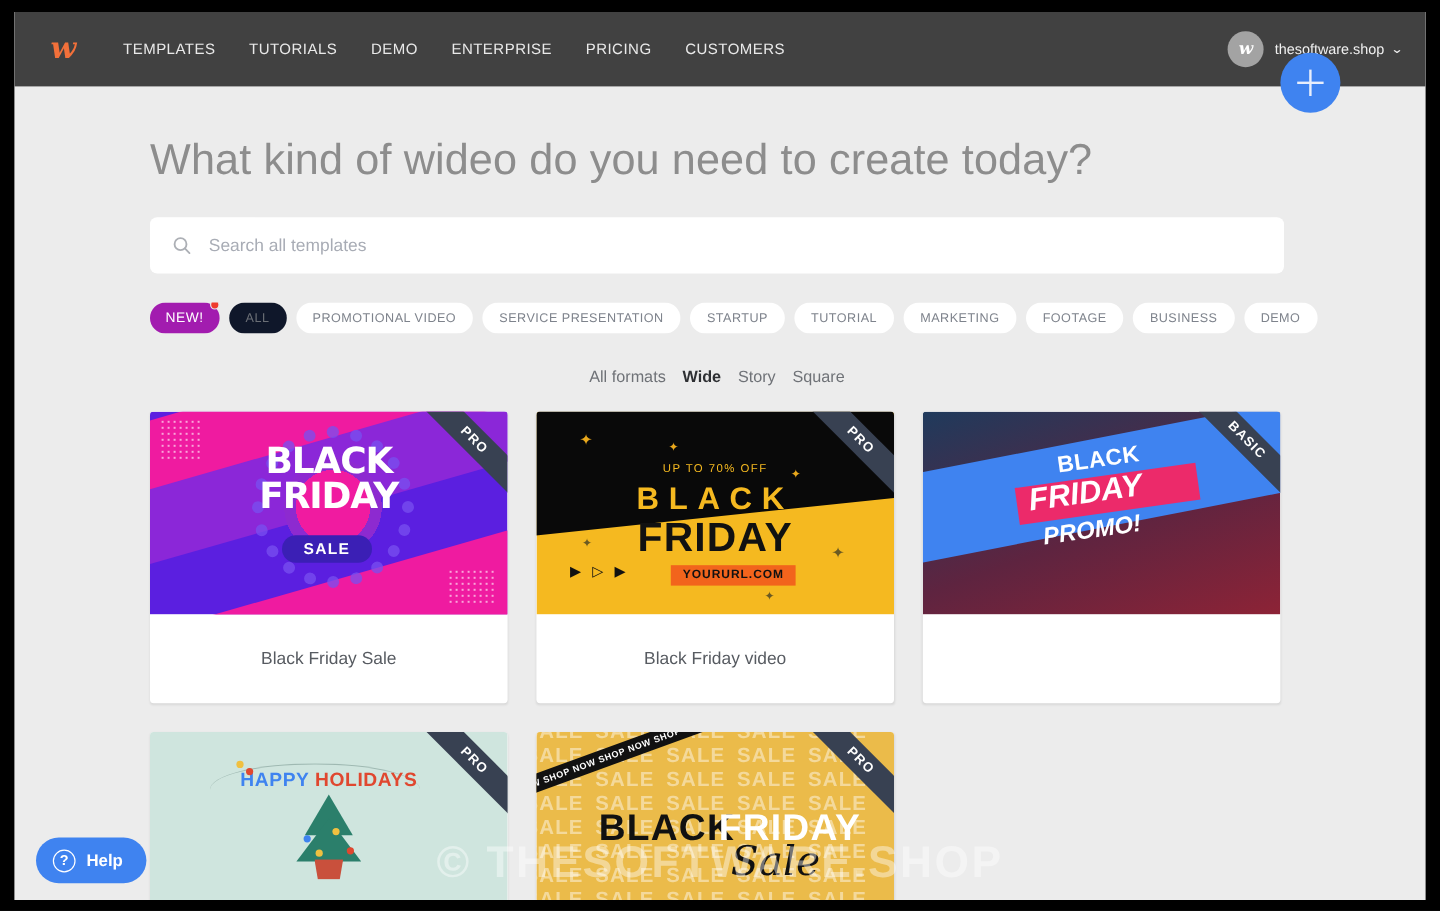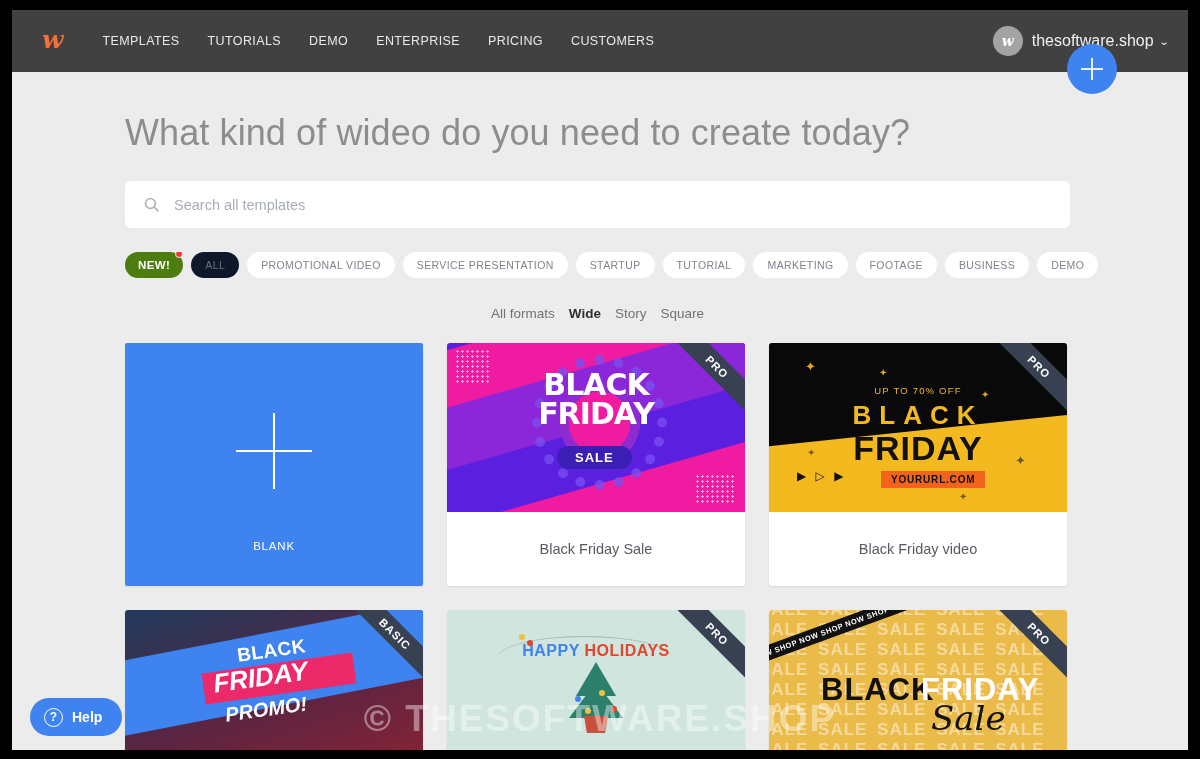--- a/index.html
+++ b/index.html
@@ -62,21 +62,21 @@
     background: #a3a3a3;
     display: flex; align-items: center; justify-content: center;
     font-family: "DejaVu Serif", serif;
     font-style: italic; font-weight: bold;
     font-size: 14px; color: #fff;
     margin-right: 9px;
     line-height: 1;
   }
   #account-name {
     color: #f0f0f0;
-    font-size: 16px;
+    font-size: 12px;
     white-space: nowrap;
   }
   #account-caret {
     color: #f0f0f0;
     font-size: 10px;
     margin-left: 6px;
     transform: scaleX(1.3);
     display: inline-block;
   }
   #fab {
@@ -147,23 +147,23 @@
     font-size: 10.5px;
     letter-spacing: 0.4px;
     display: flex;
     align-items: center;
     padding: 0 14px;
     margin-right: 8px;
     white-space: nowrap;
     cursor: pointer;
   }
   .chip.new {
-    background: #4d7c0f;
+    background: #a21caf;
     color: #fff;
-    font-weight: bold;
+    font-weight: normal;
     font-size: 11.5px;
     position: relative;
     padding: 0 13px;
   }
   .chip.new .dot {
     position: absolute;
     right: 0px; top: -2px;
     width: 8px; height: 8px;
     border-radius: 50%;
     background: #ef3b2d;
@@ -515,25 +515,20 @@
 
     <div id="formats">
       <div class="format-tab">All formats</div>
       <div class="format-tab active">Wide</div>
       <div class="format-tab">Story</div>
       <div class="format-tab">Square</div>
     </div>
 
     <div id="cards">
 
-      <div class="card blank">
-        <div class="plus-v"></div>
-        <div class="plus-h"></div>
-        <div class="blank-label">BLANK</div>
-      </div>
 
       <div class="card">
         <div class="thumb">
           <div class="art-bf-sale">
             <div class="band1"></div>
             <div class="band2"></div>
             <div class="band3"></div>
             <div class="dotgrid" style="left:8px;top:6px;width:34px;height:34px;"></div>
             <div class="dotgrid" style="right:10px;bottom:8px;width:40px;height:30px;"></div>
             <div class="ring"></div>

